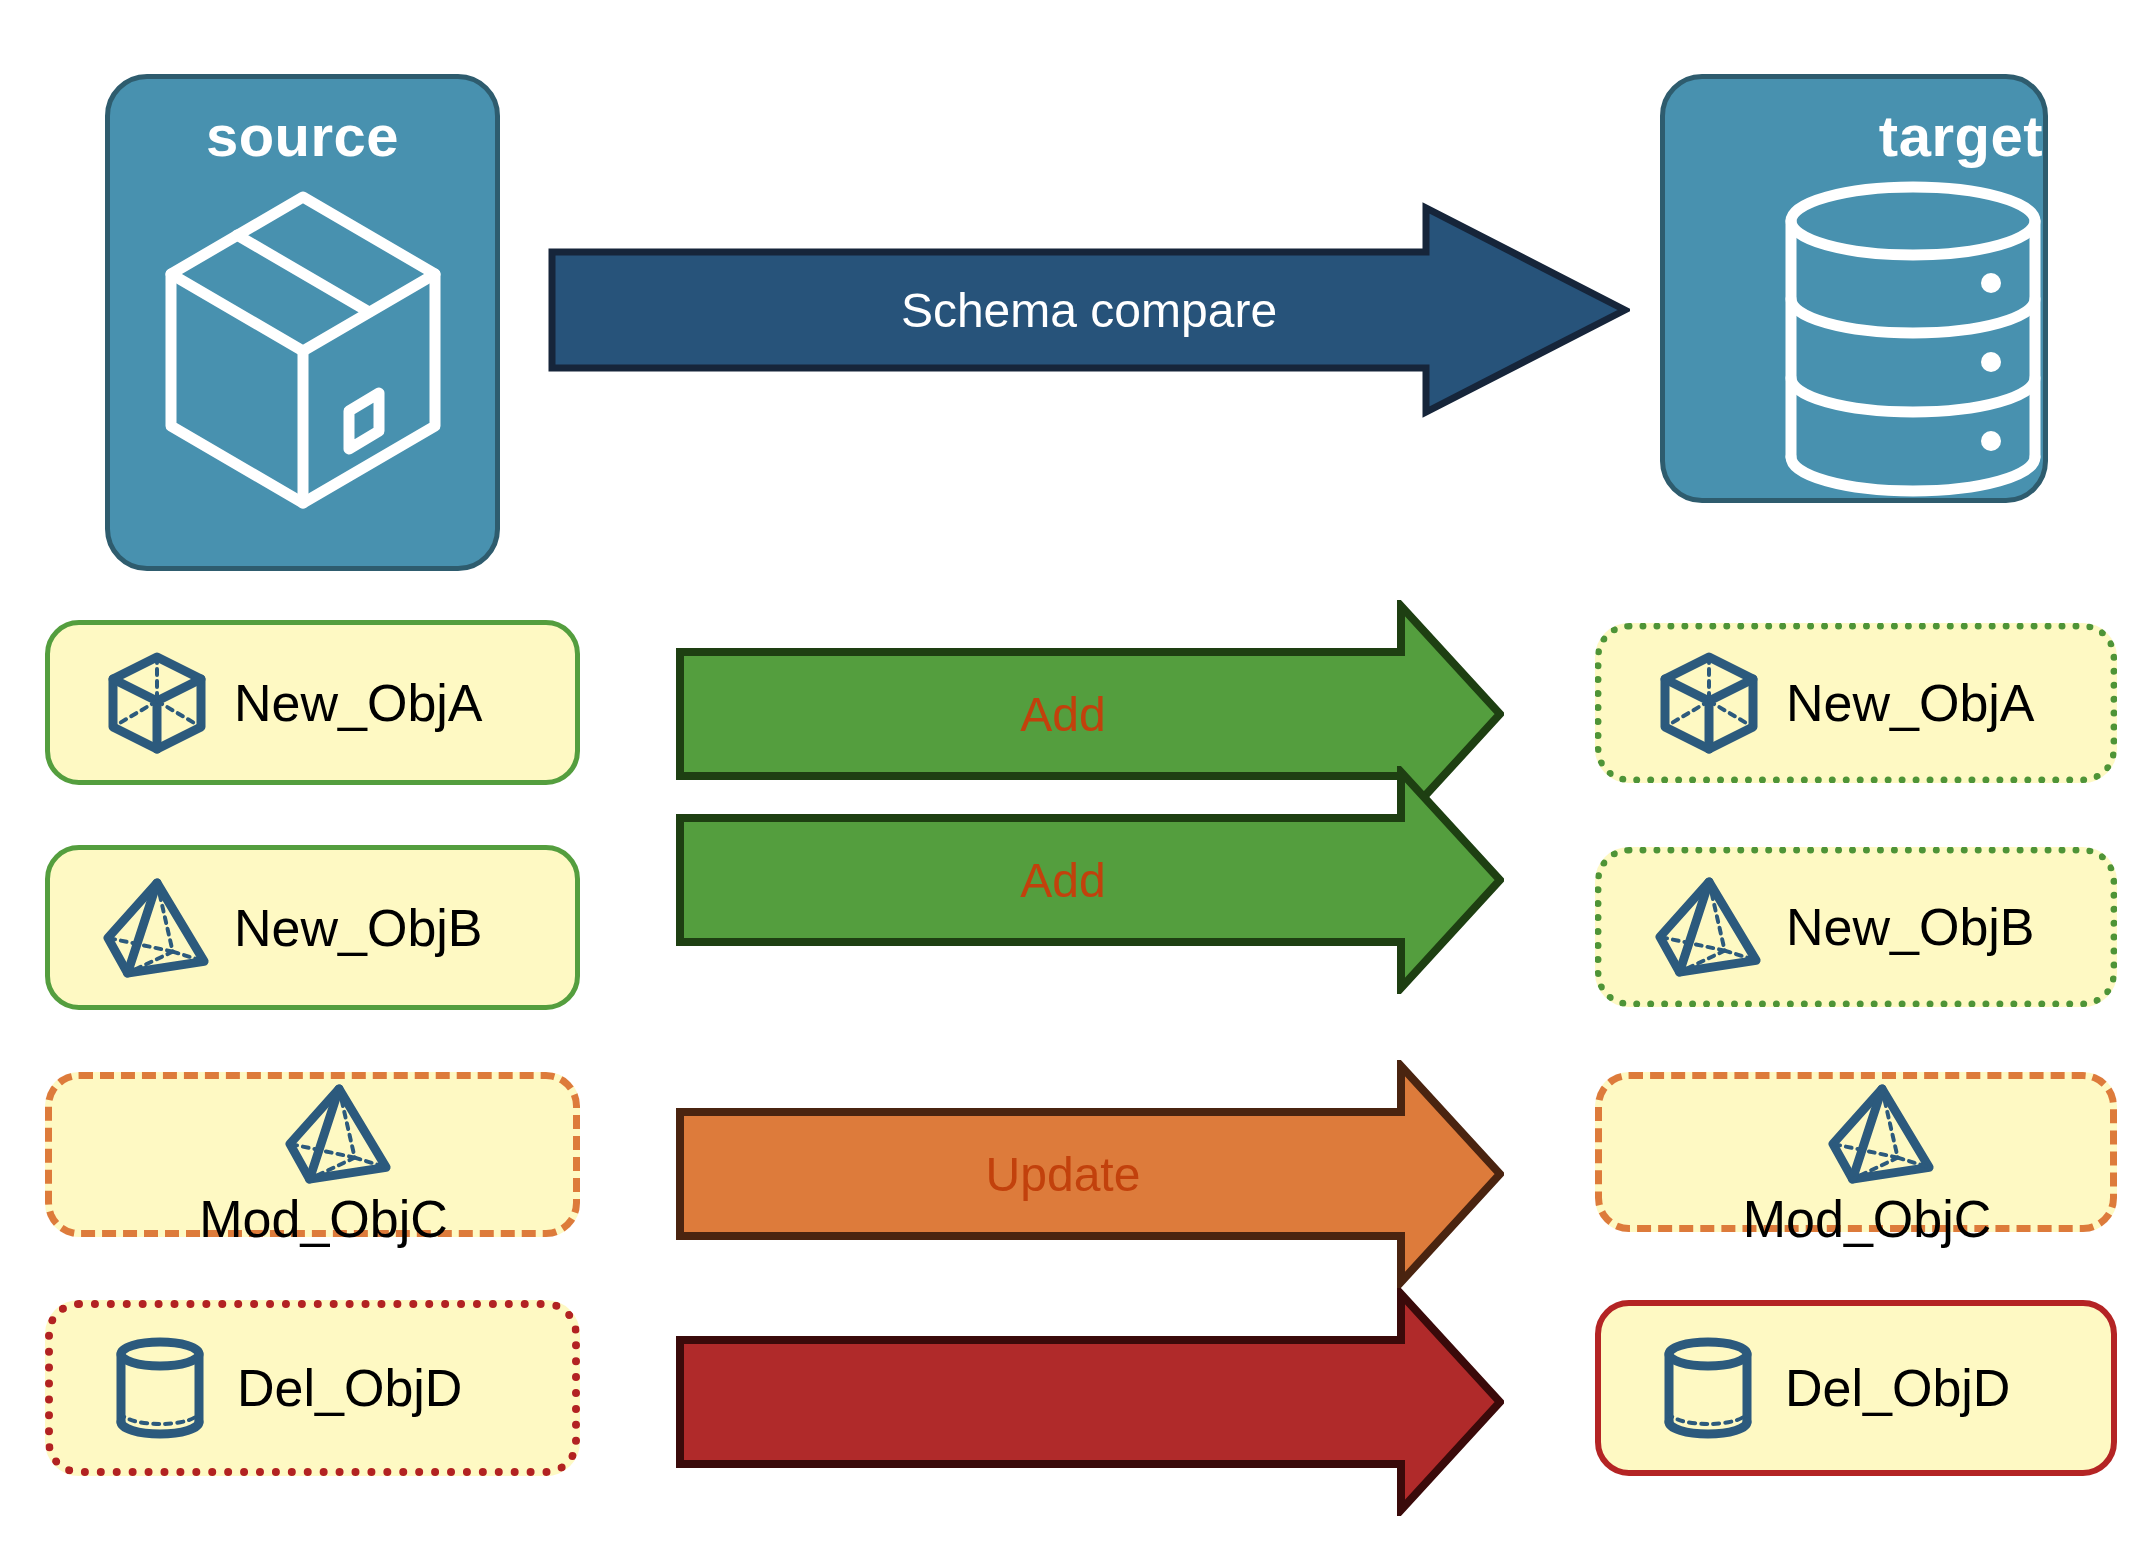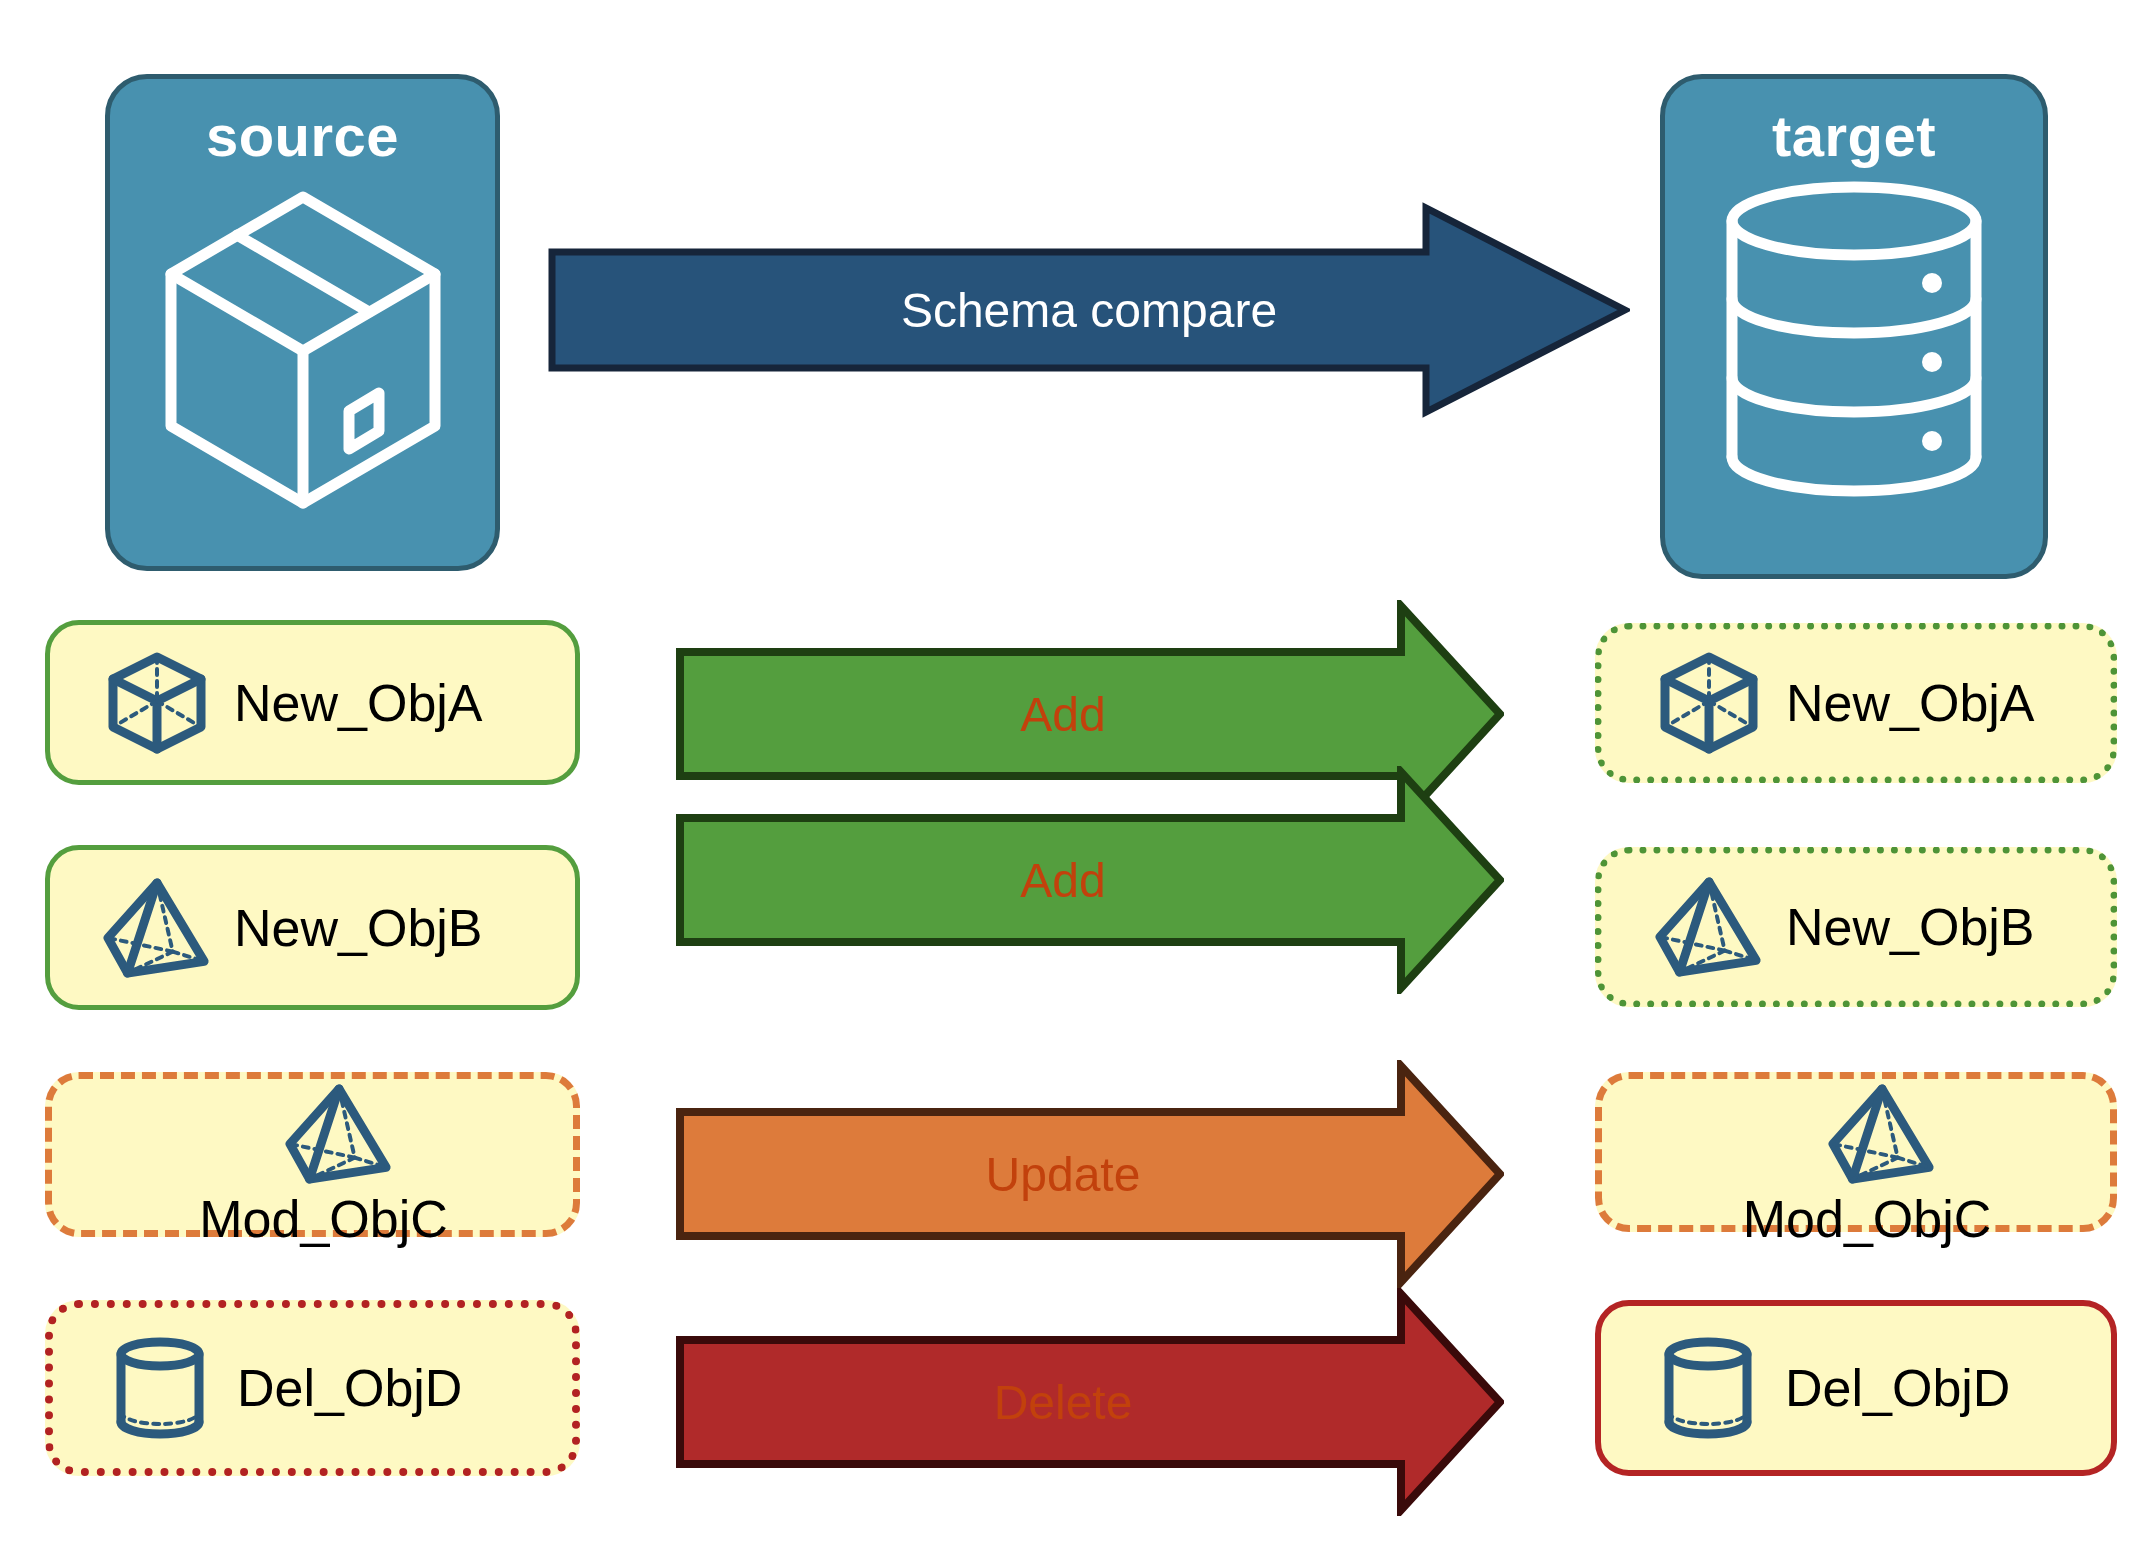--- a/index.html
+++ b/index.html
@@ -36,21 +36,21 @@
     font-weight: bold;
     letter-spacing: 0.5px;
     margin-top: 28px;
     line-height: 1;
   }
   .endpoint-icon {
     margin-top: 14px;
   }
 
   #source-card { left: 105px; top: 50px; width: 395px; height: 497px; }
-  #target-card { left: 1660px; top: 50px; width: 388px; height: 505px; }
+  #target-card { left: 1660px; top: 50px; width: 388px; height: 429px; align-items: flex-end; }
 
   
   #compare-arrow {
     position: absolute;
     left: 548px;
     top: 200px;
     width: 1082px;
     height: 220px;
   }
   .arrow-label {
@@ -311,21 +311,20 @@
         </g>
         <path d="M8 76 A39 12 0 0 0 86 76" fill="none" stroke="#2C5A7D" stroke-width="4" stroke-dasharray="6 6" stroke-linecap="round"></path>
       </svg>
     </div>
     <div class="obj-label">Del_ObjD</div>
   </div>
 
   <svg class="row-arrow" style="top:1288px;" viewBox="0 0 828 228" preserveAspectRatio="none">
     <polygon points="4,52 725,52 725,6 824,114 725,222 725,176 4,176" fill="#B02A2A" stroke="#3A0A0A" stroke-width="8" stroke-linejoin="miter"></polygon>
   </svg>
-  <div class="row-arrow-label" style="top:1288px;">Delete</div>
 
   <div class="obj-box right bd-solid-red" style="top:1300px;height:176px;">
     <div class="obj-icon">
       <svg width="94" height="104" viewBox="0 0 94 104">
         <g fill="none" stroke="#2C5A7D" stroke-width="9" stroke-linejoin="round" stroke-linecap="round">
           <ellipse cx="47" cy="18" rx="39" ry="12"></ellipse>
           <path d="M8 18 L8 86"></path>
           <path d="M86 18 L86 86"></path>
           <path d="M8 86 A39 12 0 0 0 86 86"></path>
         </g>

